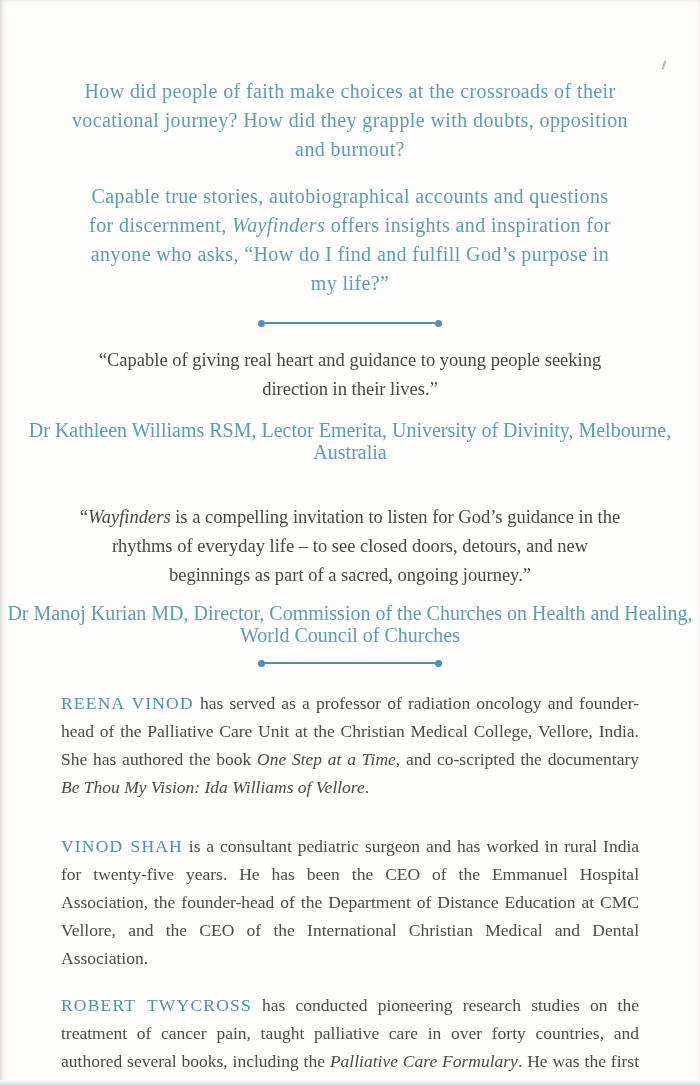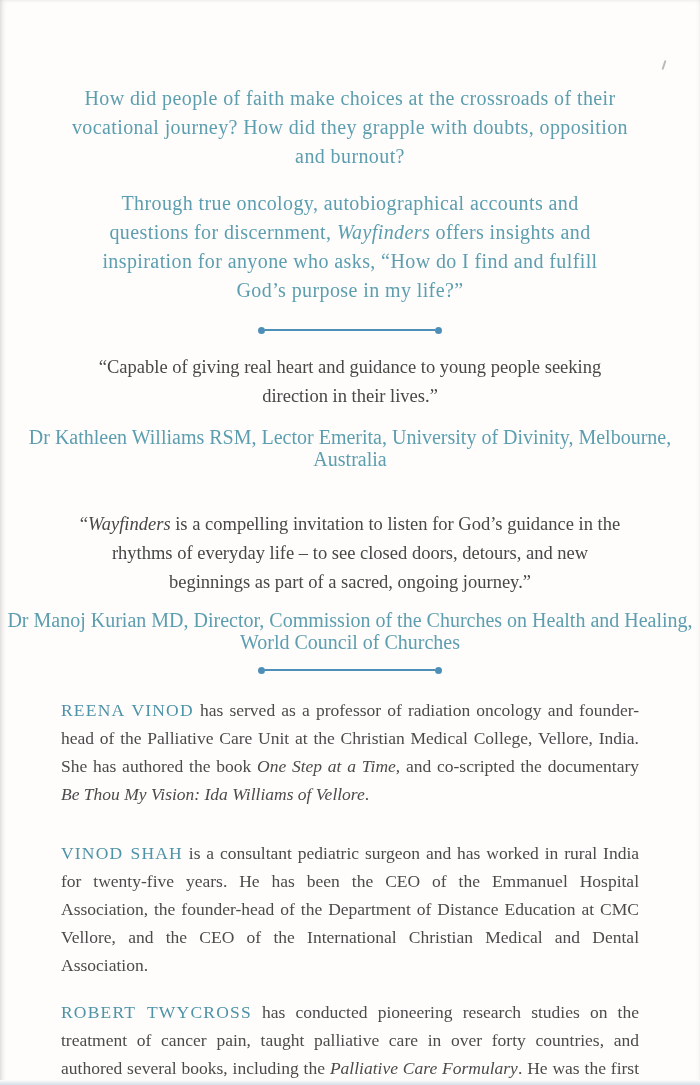--- a/index.html
+++ b/index.html
@@ -9,21 +9,21 @@
     margin:0 auto;
     background:#fefdfb;
     overflow:hidden;
     box-shadow:inset 3px 0 6px -3px rgba(120,120,120,.45), inset -2px 0 5px -3px rgba(150,150,150,.3);
     font-family:"Liberation Serif","DejaVu Serif",serif;
     color:var(--ink,#4b4b4b);
   }
   
   .intro{padding-top:76px;text-align:center;}
   .intro p{
-    margin:8px auto 15px auto;
+    margin:1px auto 15px auto;
     color:var(--teal,#5c9eb0);
     font-size:20px;line-height:29px;letter-spacing:.4px;
   }
   .intro p.p1{max-width:565px;}
   .intro p.p2{max-width:530px;margin-top:18px;}
   
   .divider{
     display:flex;align-items:center;justify-content:center;
     height:8px;margin:0 auto;
   }
@@ -72,21 +72,21 @@
 </style>
 </head>
 <body>
 
 <div class="page">
 
   <div class="speck"></div>
 
   <section class="intro">
     <p class="p1"><span>How did people of faith make choices at the crossroads of their vocational journey? How did they grapple with doubts, opposition and burnout?</span></p>
-    <p class="p2"><span>Through true oncology, autobiographical accounts and questions for discernment, </span><em>Wayfinders</em><span> offers insights and inspiration for anyone who asks, “How do I find and fulfill God’s purpose in my life?”</span></p>
+    <p class="p2"><span>Capable true stories, autobiographical accounts and questions for discernment, </span><em>Wayfinders</em><span> offers insights and inspiration for anyone who asks, “How do I find and fulfill God’s purpose in my life?”</span></p>
   </section>
 
   <div class="divider top">
     <span class="dot"></span>
     <span class="bar"></span>
     <span class="dot"></span>
   </div>
 
   <section>
     <p class="quote q1"><span>“Capable of giving real heart and guidance to young people seeking direction in their lives.”</span></p>

